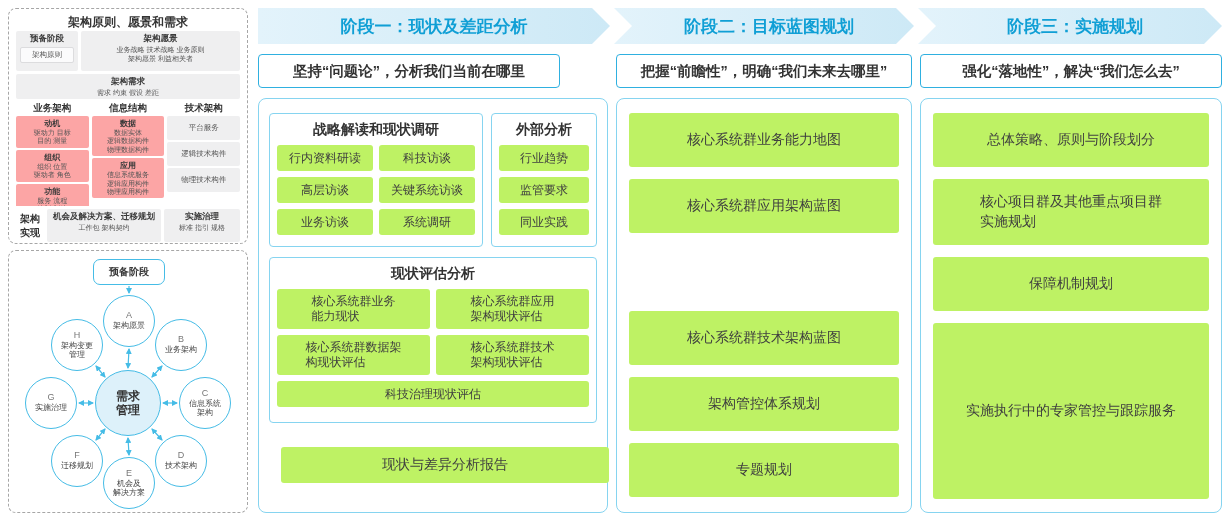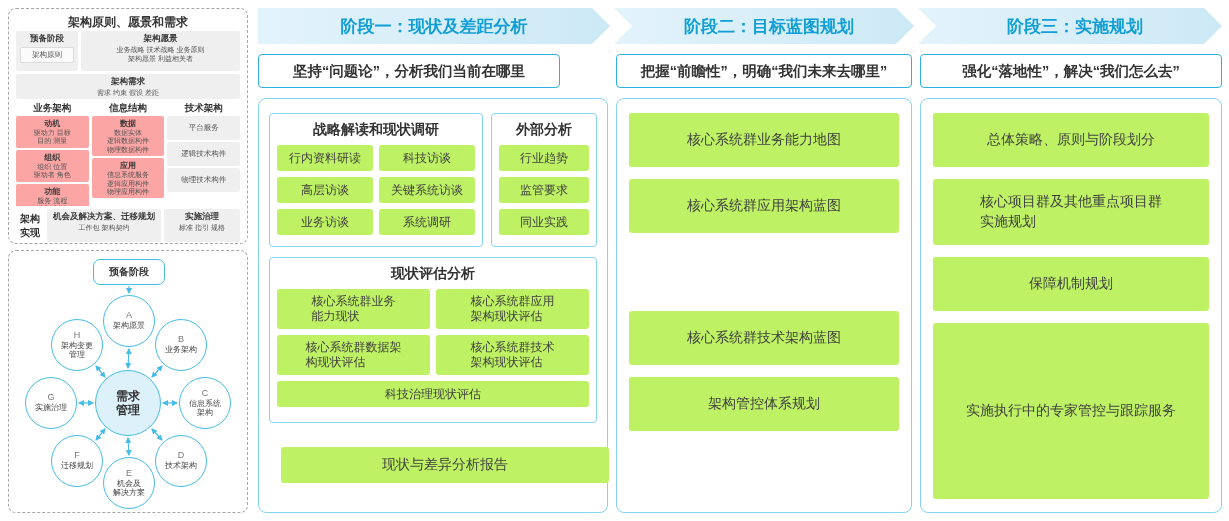--- a/index.html
+++ b/index.html
@@ -260,20 +260,21 @@
     </div>
 
     <div class="gitem report">现状与差异分析报告</div>
   </div>
 
   <div class="phase-main pm2">
     <div class="gitem p2i" style="top:14px;">核心系统群业务能力地图</div>
     <div class="gitem p2i" style="top:80px;">核心系统群应用架构蓝图</div>
     <div class="gitem p2i" style="top:212px;">核心系统群技术架构蓝图</div>
     <div class="gitem p2i" style="top:278px;">架构管控体系规划</div>
+    <div class="gitem p2i" style="top:344px;">专题规划</div>
   </div>
 
   <div class="phase-main pm3">
     <div class="gitem p3i" style="top:14px;height:54px;">总体策略、原则与阶段划分</div>
     <div class="gitem p3i" style="top:80px;height:66px;">核心项目群及其他重点项目群
 实施规划</div>
     <div class="gitem p3i" style="top:158px;height:54px;">保障机制规划</div>
     <div class="gitem p3i" style="top:224px;height:176px;">实施执行中的专家管控与跟踪服务</div>
   </div>
 

